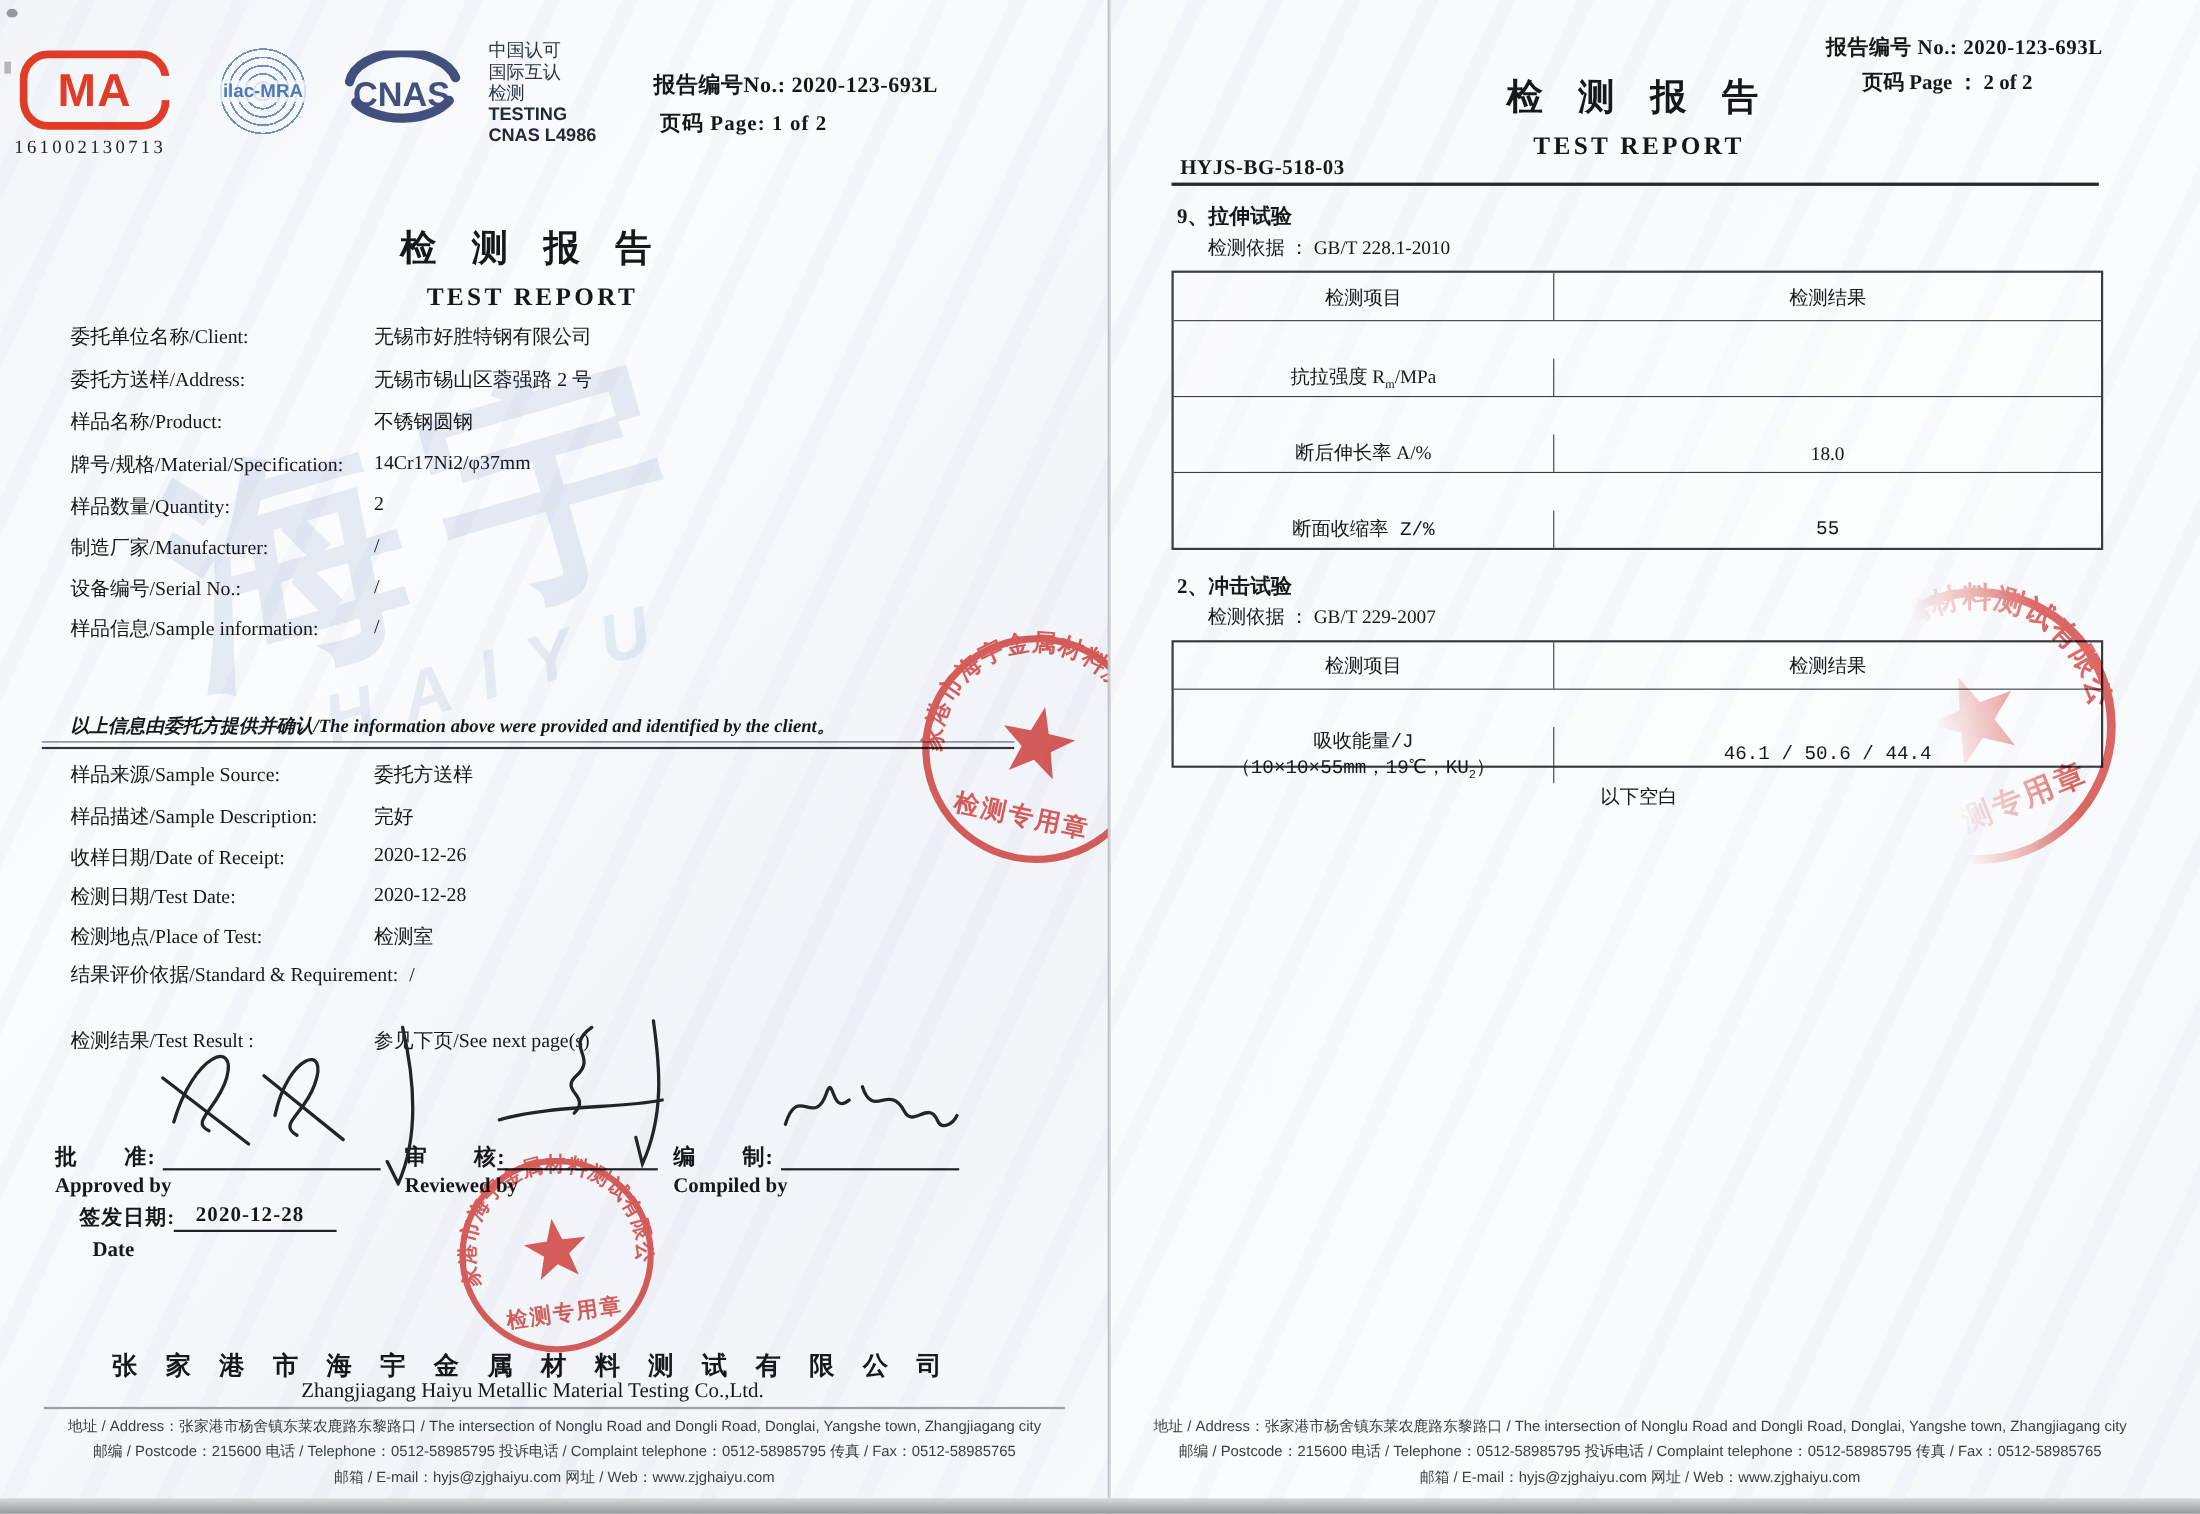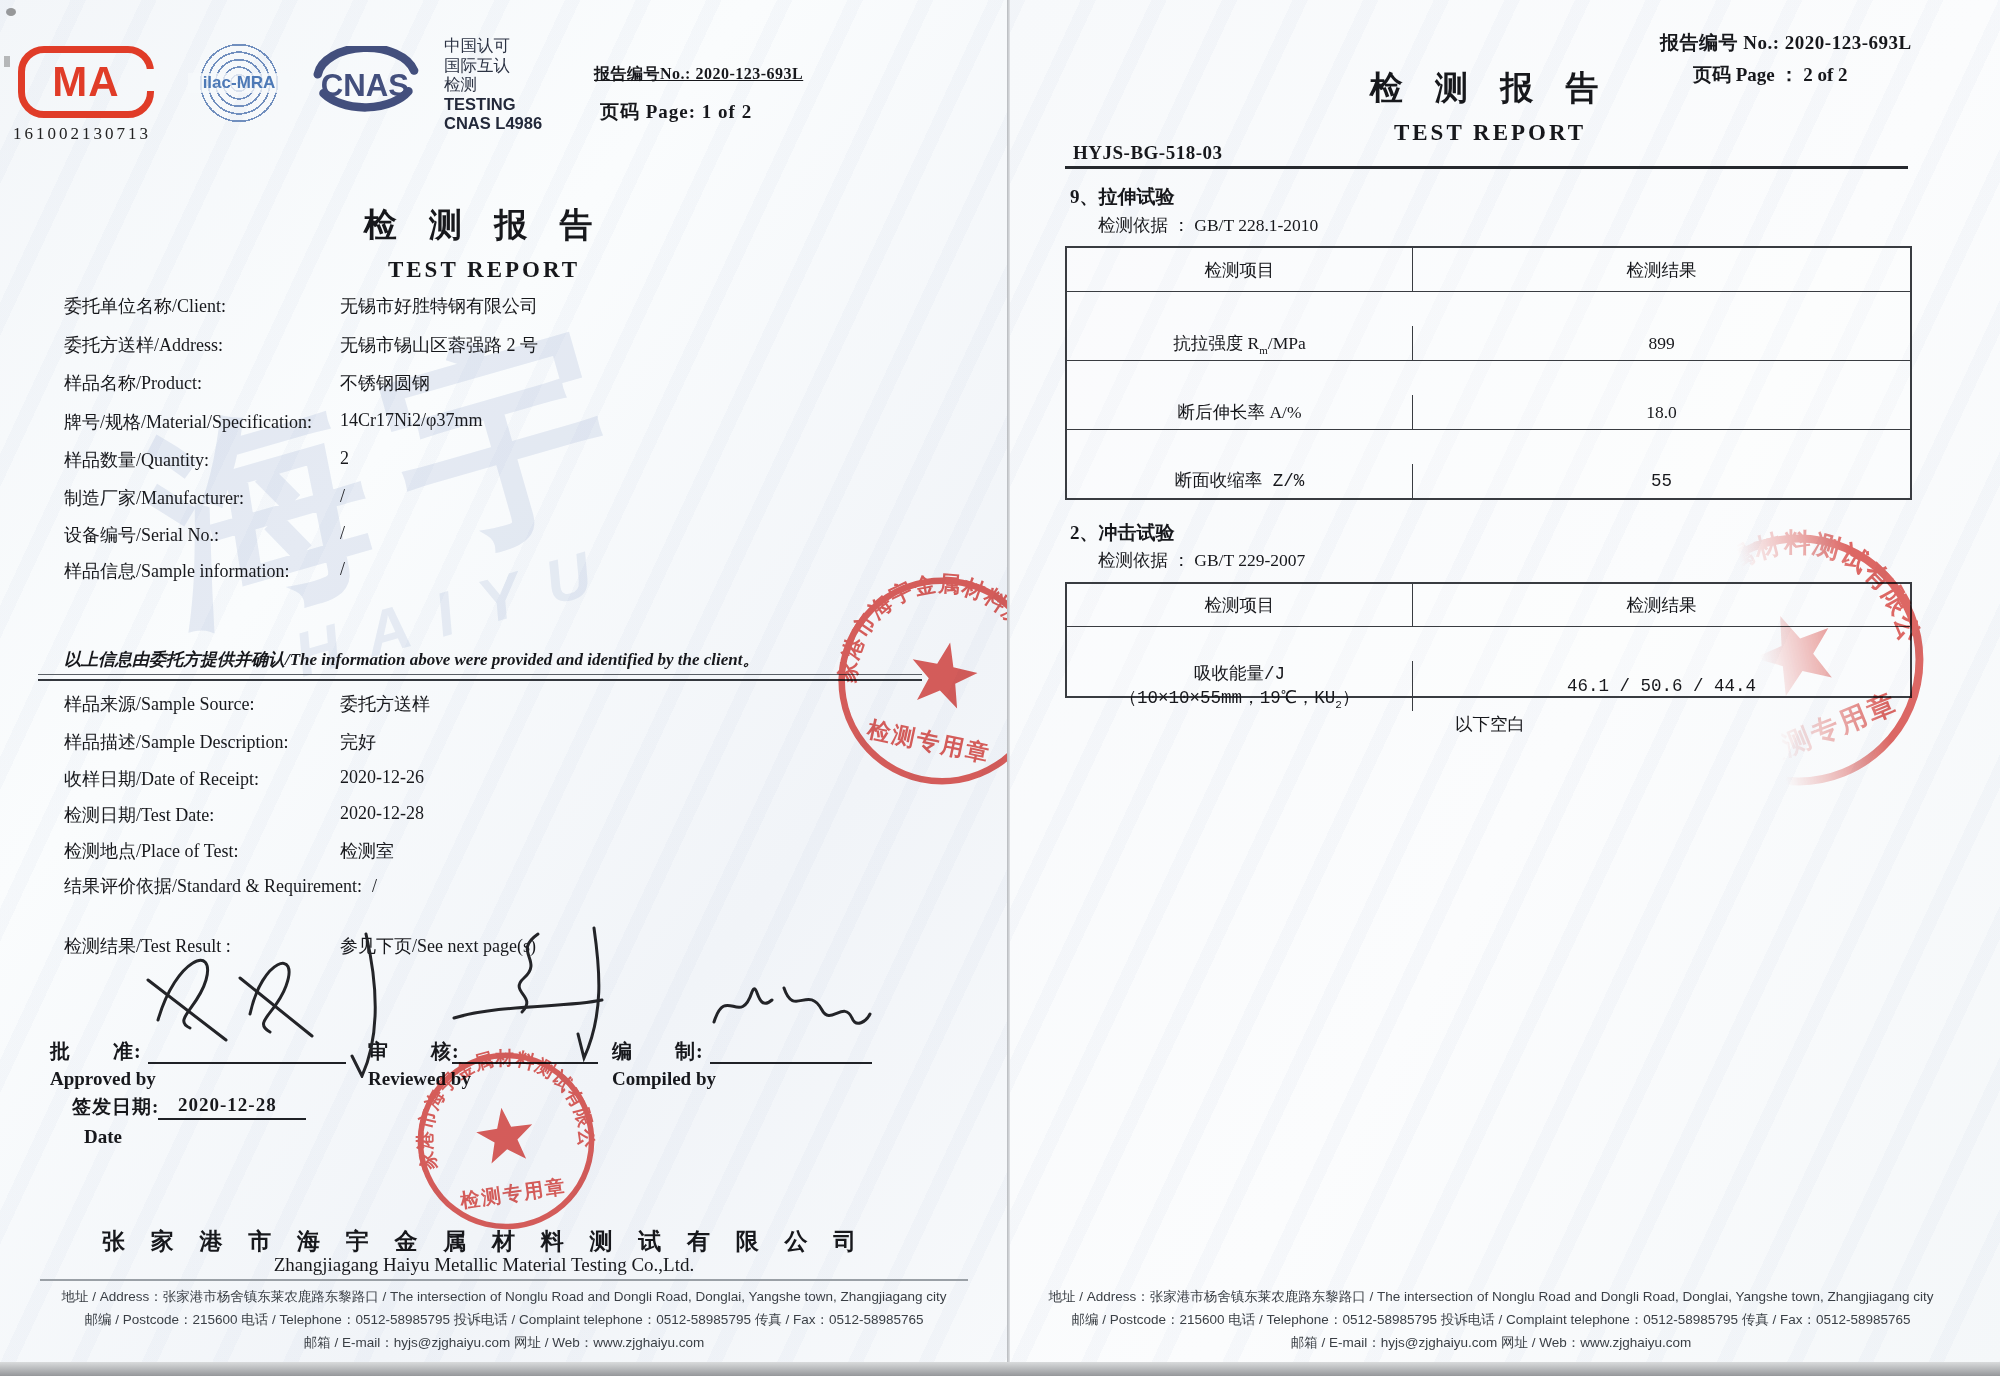--- a/index.html
+++ b/index.html
@@ -41,21 +41,21 @@
   .cma-number { left:13px; top:124px; font-size:17px; letter-spacing:3px; color:#222; z-index:2; }
   .ilac { left:196px; top:40px; width:86px; height:86px; border-radius:50%; z-index:2;
     background:repeating-radial-gradient(circle at 50% 50%, rgba(90,125,180,.85) 0 1.6px, rgba(255,255,255,0) 1.6px 7.5px); }
   .ilac-band { position:absolute; left:-8px; right:-8px; top:33px; height:20px; background:rgba(246,249,251,0.78); }
   .ilac-text { position:absolute; left:-10px; right:-10px; top:33px; text-align:center;
     font-family:"Liberation Sans","DejaVu Sans",sans-serif; font-weight:bold; font-size:17px; color:#4d79b6; }
   .cnas { left:306px; top:46px; width:118px; height:68px; z-index:2; }
   .accred { left:444px; top:36px; z-index:2; font-size:16.5px; line-height:19.5px; color:#2c3344; }
   .accred .b { font-family:"Liberation Sans","DejaVu Sans",sans-serif; font-weight:bold; color:#23293a; }
 
-  .p1-repno { left:594px; top:64px; font-size:16px; font-weight:bold; z-index:2; letter-spacing:.5px;text-decoration:underline; }
+  .p1-repno { left:594px; top:64px; font-size:20px; font-weight:bold; z-index:2; letter-spacing:.5px; }
   .p1-page  { left:600px; top:99px; font-size:19px; font-weight:bold; z-index:2; letter-spacing:1px; }
 
   .title-block { text-align:center; z-index:2; }
   .p1-title { left:0; top:203px; width:968px; }
   .title-cn { font-size:33px; font-weight:bold; letter-spacing:12px; }
   .title-en { font-size:23px; font-weight:bold; letter-spacing:3px; margin-top:9px; }
 
   
   .frow { position:absolute; left:64px; width:900px; font-size:18px; z-index:2; }
   .frow .val { position:absolute; left:276px; }
@@ -270,21 +270,20 @@
 
   <div class="tbl t1">
     <div class="trow thead">
       <div class="c1">检测项目</div>
       <div class="c2">检测结果</div>
     </div>
     <div class="trow">
       <div class="c1">
           <span><span>抗拉强度 R</span><sub>m</sub><span>/MPa</span></span>
         </div>
-      <div class="c2">899</div>
     </div>
     <div class="trow">
       <div class="c1">
           <span><span>断后伸长率 A/%</span><sub></sub><span></span></span>
         </div>
       <div class="c2">18.0</div>
     </div>
     <div class="trow">
       <div class="c1">
           <span><span>断面收缩率 Z/%</span><sub></sub><span></span></span>

